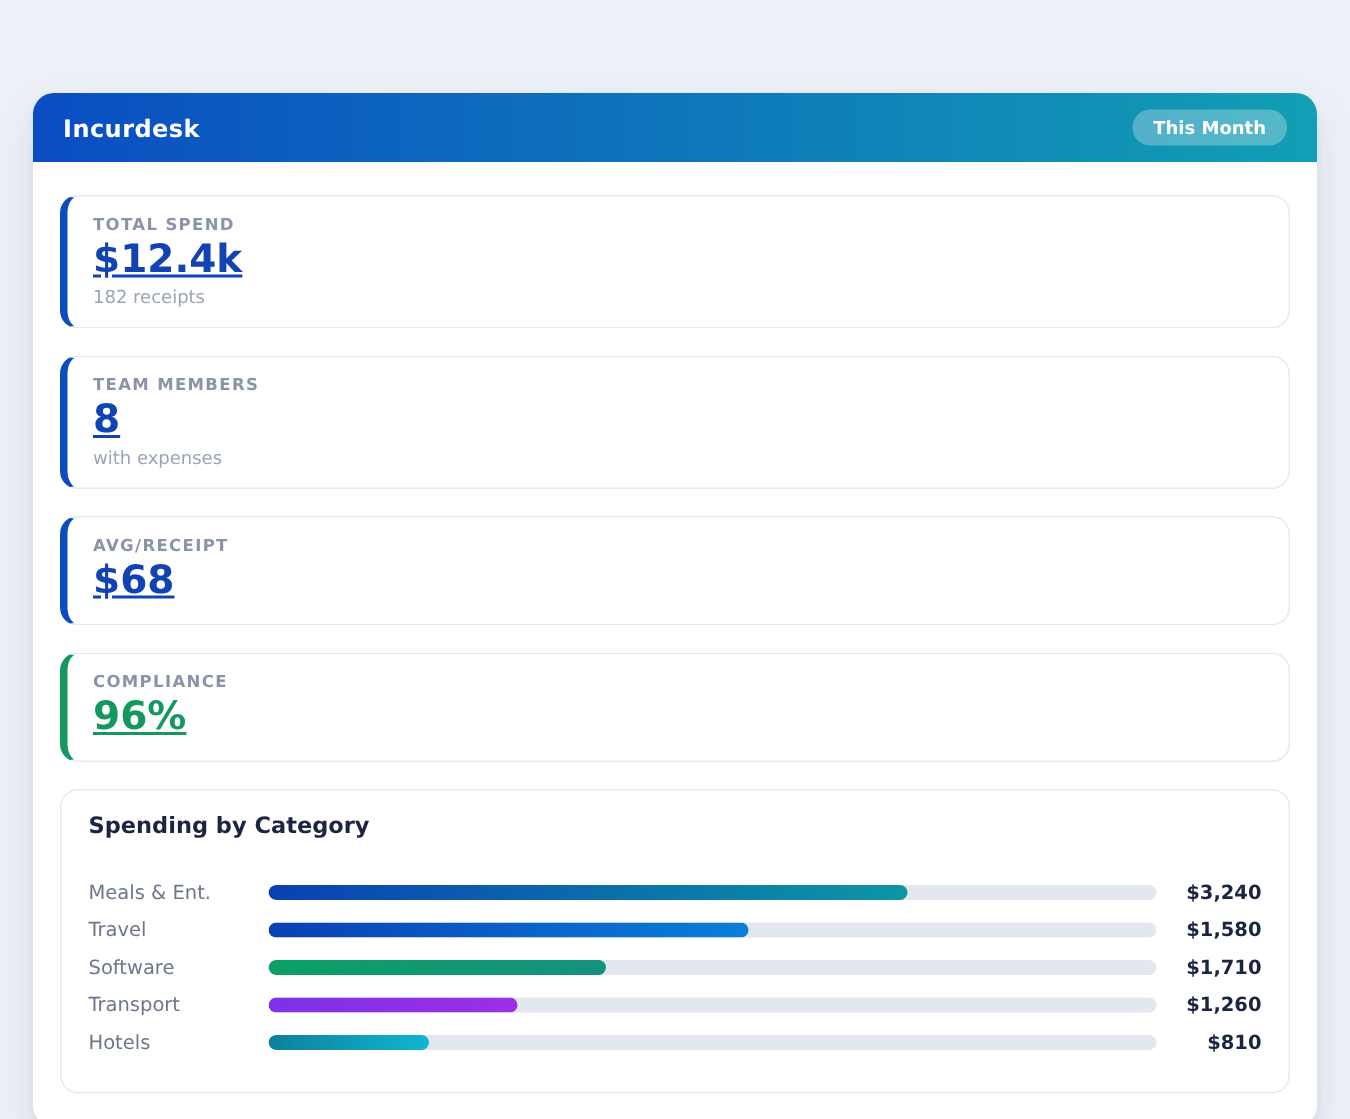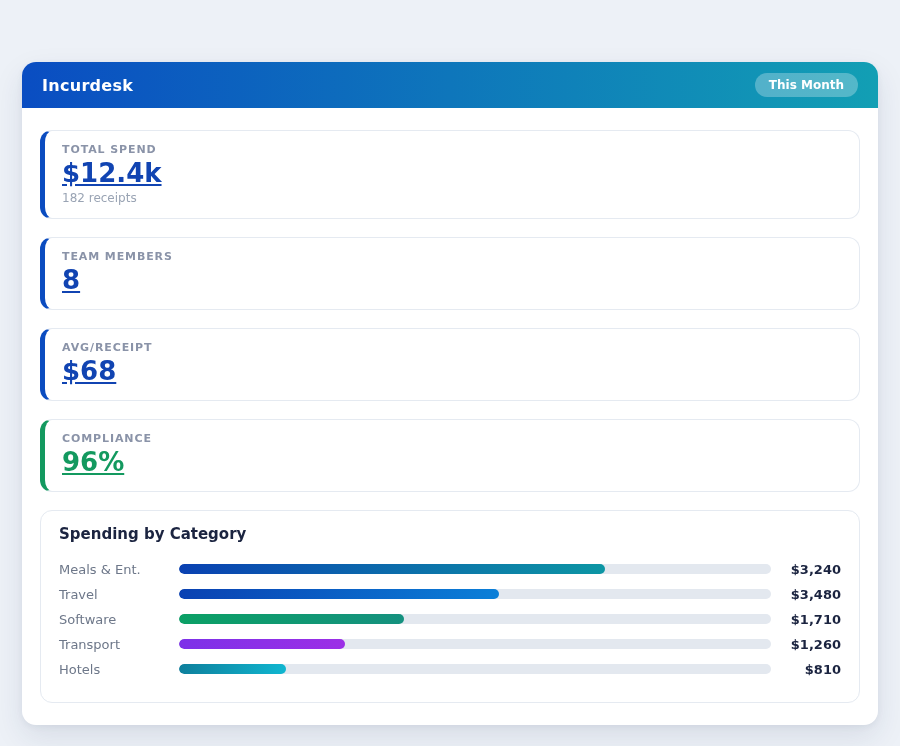--- a/index.html
+++ b/index.html
@@ -75,21 +75,21 @@
     background: #ffffff;
     border: 1px solid #e5eaf1;
     border-radius: 12px;
     padding: 14px 18px 20px 18px;
     margin-top: 18px;
   }
   .cat-title {
     font-size: 15px;
     font-weight: bold;
     color: #1b2440;
-    margin-bottom: 14px;
+    margin-bottom: 24px;
   }
   .row {
     display: flex;
     align-items: center;
     height: 25px;
   }
   .row-label {
     width: 120px;
     flex: 0 0 120px;
     font-size: 13px;
@@ -131,20 +131,21 @@
 
     <div class="stat" style="border-left-color: rgb(11, 76, 192);">
       <div class="stat-label">TOTAL SPEND</div>
       <div class="stat-value" style="color: rgb(17, 68, 178);">$12.4k</div>
       <div class="stat-sub">182 receipts</div>
     </div>
 
     <div class="stat" style="border-left-color: rgb(11, 76, 192);">
       <div class="stat-label">TEAM MEMBERS</div>
       <div class="stat-value" style="color: rgb(17, 68, 178);">8</div>
+      <div class="stat-sub">with expenses</div>
     </div>
 
     <div class="stat" style="border-left-color: rgb(11, 76, 192);">
       <div class="stat-label">AVG/RECEIPT</div>
       <div class="stat-value" style="color: rgb(17, 68, 178);">$68</div>
     </div>
 
     <div class="stat" style="border-left-color: rgb(19, 153, 95);">
       <div class="stat-label">COMPLIANCE</div>
       <div class="stat-value" style="color: rgb(19, 153, 95);">96%</div>
@@ -159,21 +160,21 @@
             <span class="fill" style="width: 72%; background: linear-gradient(90deg, rgb(10, 65, 178), rgb(13, 150, 164));"></span>
           </span>
         <span class="row-value">$3,240</span>
       </div>
 
       <div class="row">
         <span class="row-label">Travel</span>
         <span class="track">
             <span class="fill" style="width: 54%; background: linear-gradient(90deg, rgb(10, 65, 178), rgb(11, 127, 216));"></span>
           </span>
-        <span class="row-value">$3,480</span>
+        <span class="row-value">$1,580</span>
       </div>
 
       <div class="row">
         <span class="row-label">Software</span>
         <span class="track">
             <span class="fill" style="width: 38%; background: linear-gradient(90deg, rgb(11, 160, 101), rgb(21, 145, 127));"></span>
           </span>
         <span class="row-value">$1,710</span>
       </div>
 

